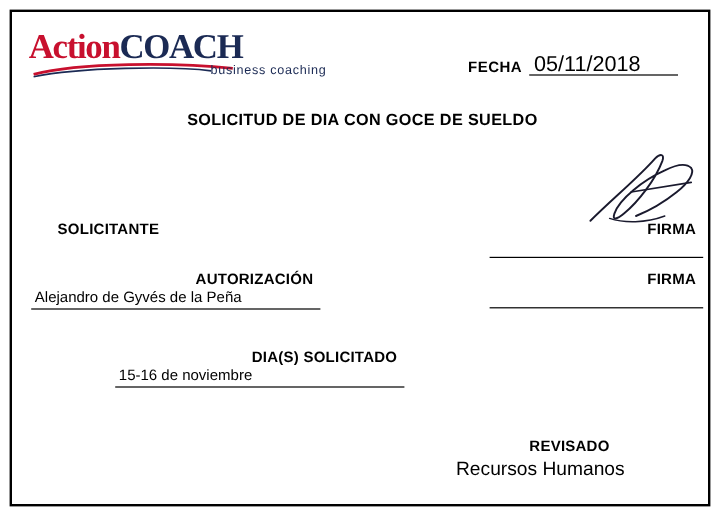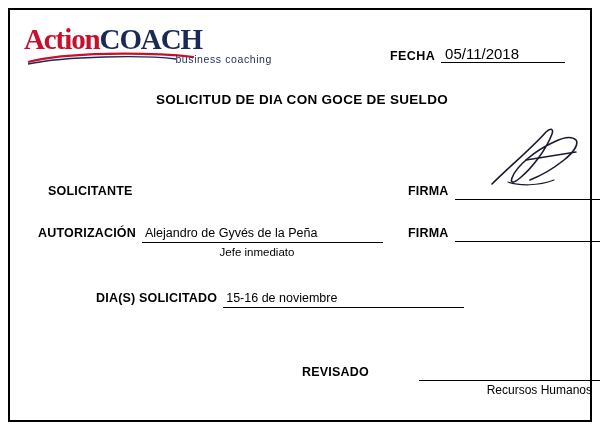--- a/index.html
+++ b/index.html
@@ -77,41 +77,43 @@
     display: flex;
     align-items: flex-end;
   }
   .fecha-label {
     font-weight: bold;
     font-size: 12.5px;
     letter-spacing: 0.4px;
     padding-right: 6px;
   }
   .fecha-value {
-    font-size: 15px;
+    font-size: 18px;
     width: 120px;
     border-bottom: 1px solid #000000;
     padding: 0 0 1px 4px;
     line-height: 15px;
   }
   
   .form-title {
     position: absolute;
     left: 0;
     top: 82px;
     width: 584px;
     text-align: center;
     font-weight: bold;
     font-size: 13.5px;
     letter-spacing: 0.3px;
   }
   
   .row {
     position: absolute;
     display: flex;
+    align-items: flex-end;
+    flex-direction: column;
   }
   .lbl {
     font-weight: bold;
     font-size: 12.5px;
     letter-spacing: 0.2px;
     white-space: nowrap;
     padding-right: 6px;
     line-height: 15px;
   }
   .val {
@@ -124,21 +126,21 @@
   .blank-line {
     border-bottom: 1px solid #000000;
     height: 15px;
   }
   
   .row-solicitante { left: 38px; top: 174px; }
   .row-solicitante .val { width: 238px; }
   .row-firma1 { left: 398px; top: 174px; }
   .row-firma1 .blank-line { width: 178px; }
   
-  .row-autorizacion { left: 28px; top: 216px; }
+  .row-autorizacion { left: 16px; top: 216px; }
   .row-autorizacion .val { width: 238px; }
   .row-firma2 { left: 398px; top: 216px; }
   .row-firma2 .blank-line { width: 178px; }
   .jefe-caption {
     position: absolute;
     left: 122px;
     top: 236px;
     width: 250px;
     text-align: center;
     font-size: 11.5px;
@@ -147,22 +149,22 @@
   .row-dias { left: 86px; top: 281px; }
   .row-dias .val { width: 238px; }
   
   .row-revisado { left: 292px; top: 355px; gap: 44px; }
   .row-revisado .blank-line { width: 212px; }
   .rh-caption {
     position: absolute;
     left: 370px;
     top: 373px;
     width: 212px;
-    text-align: right;
-    font-size: 12px;
+    text-align: left;
+    font-size: 16px;
   }
   
   .signature {
     position: absolute;
     left: 470px;
     top: 116px;
     width: 104px;
     height: 64px;
   }
   
@@ -220,21 +222,20 @@
     </div>
 
     <div class="row row-autorizacion">
       <div class="lbl">AUTORIZACIÓN</div>
       <div class="val">Alejandro de Gyvés de la Peña</div>
     </div>
     <div class="row row-firma2">
       <div class="lbl">FIRMA</div>
       <div class="blank-line"></div>
     </div>
-    <div class="jefe-caption">Jefe inmediato</div>
 
     <div class="row row-dias">
       <div class="lbl">DIA(S) SOLICITADO</div>
       <div class="val">15-16 de noviembre</div>
     </div>
 
     <div class="row row-revisado">
       <div class="lbl">REVISADO</div>
       <div class="blank-line"></div>
     </div>

